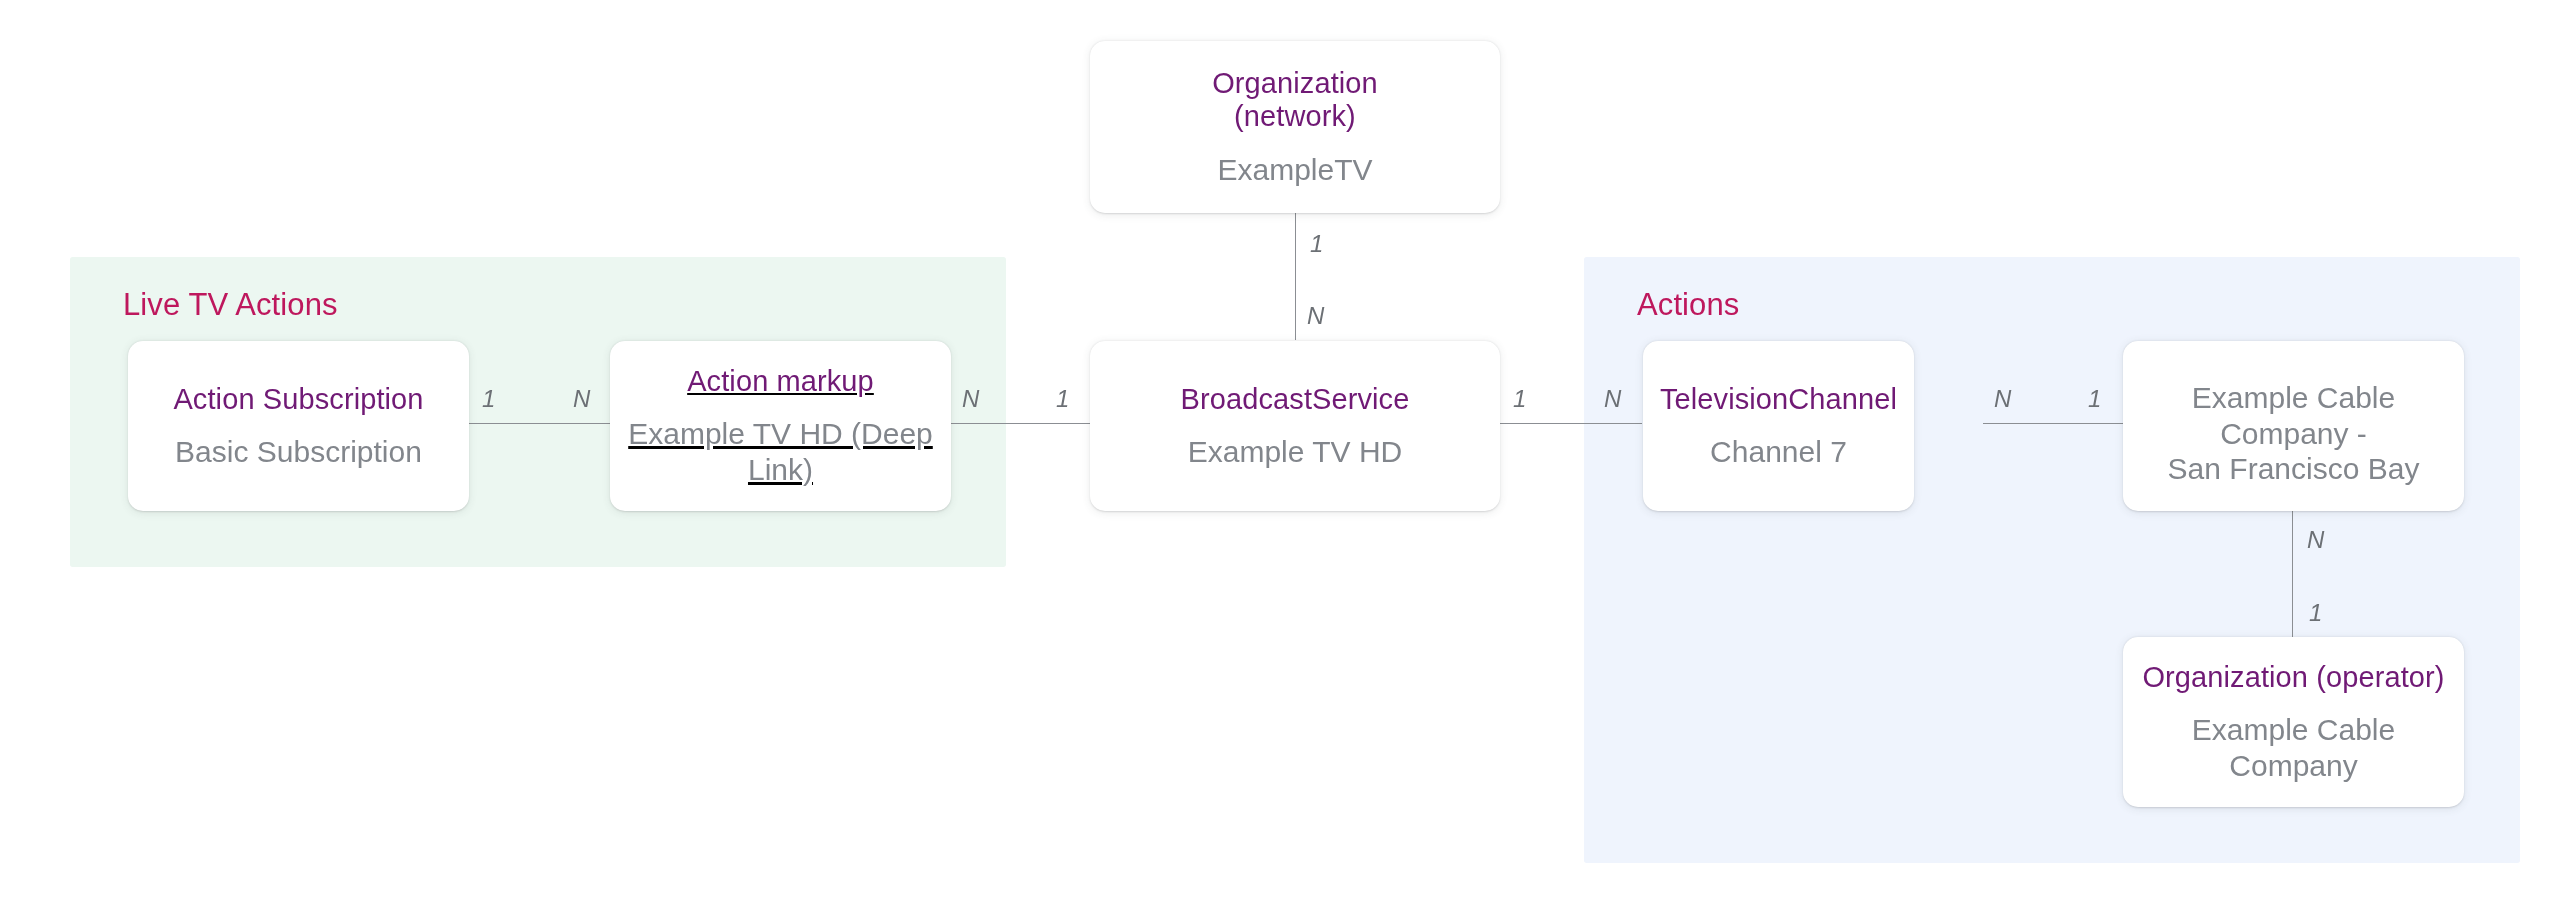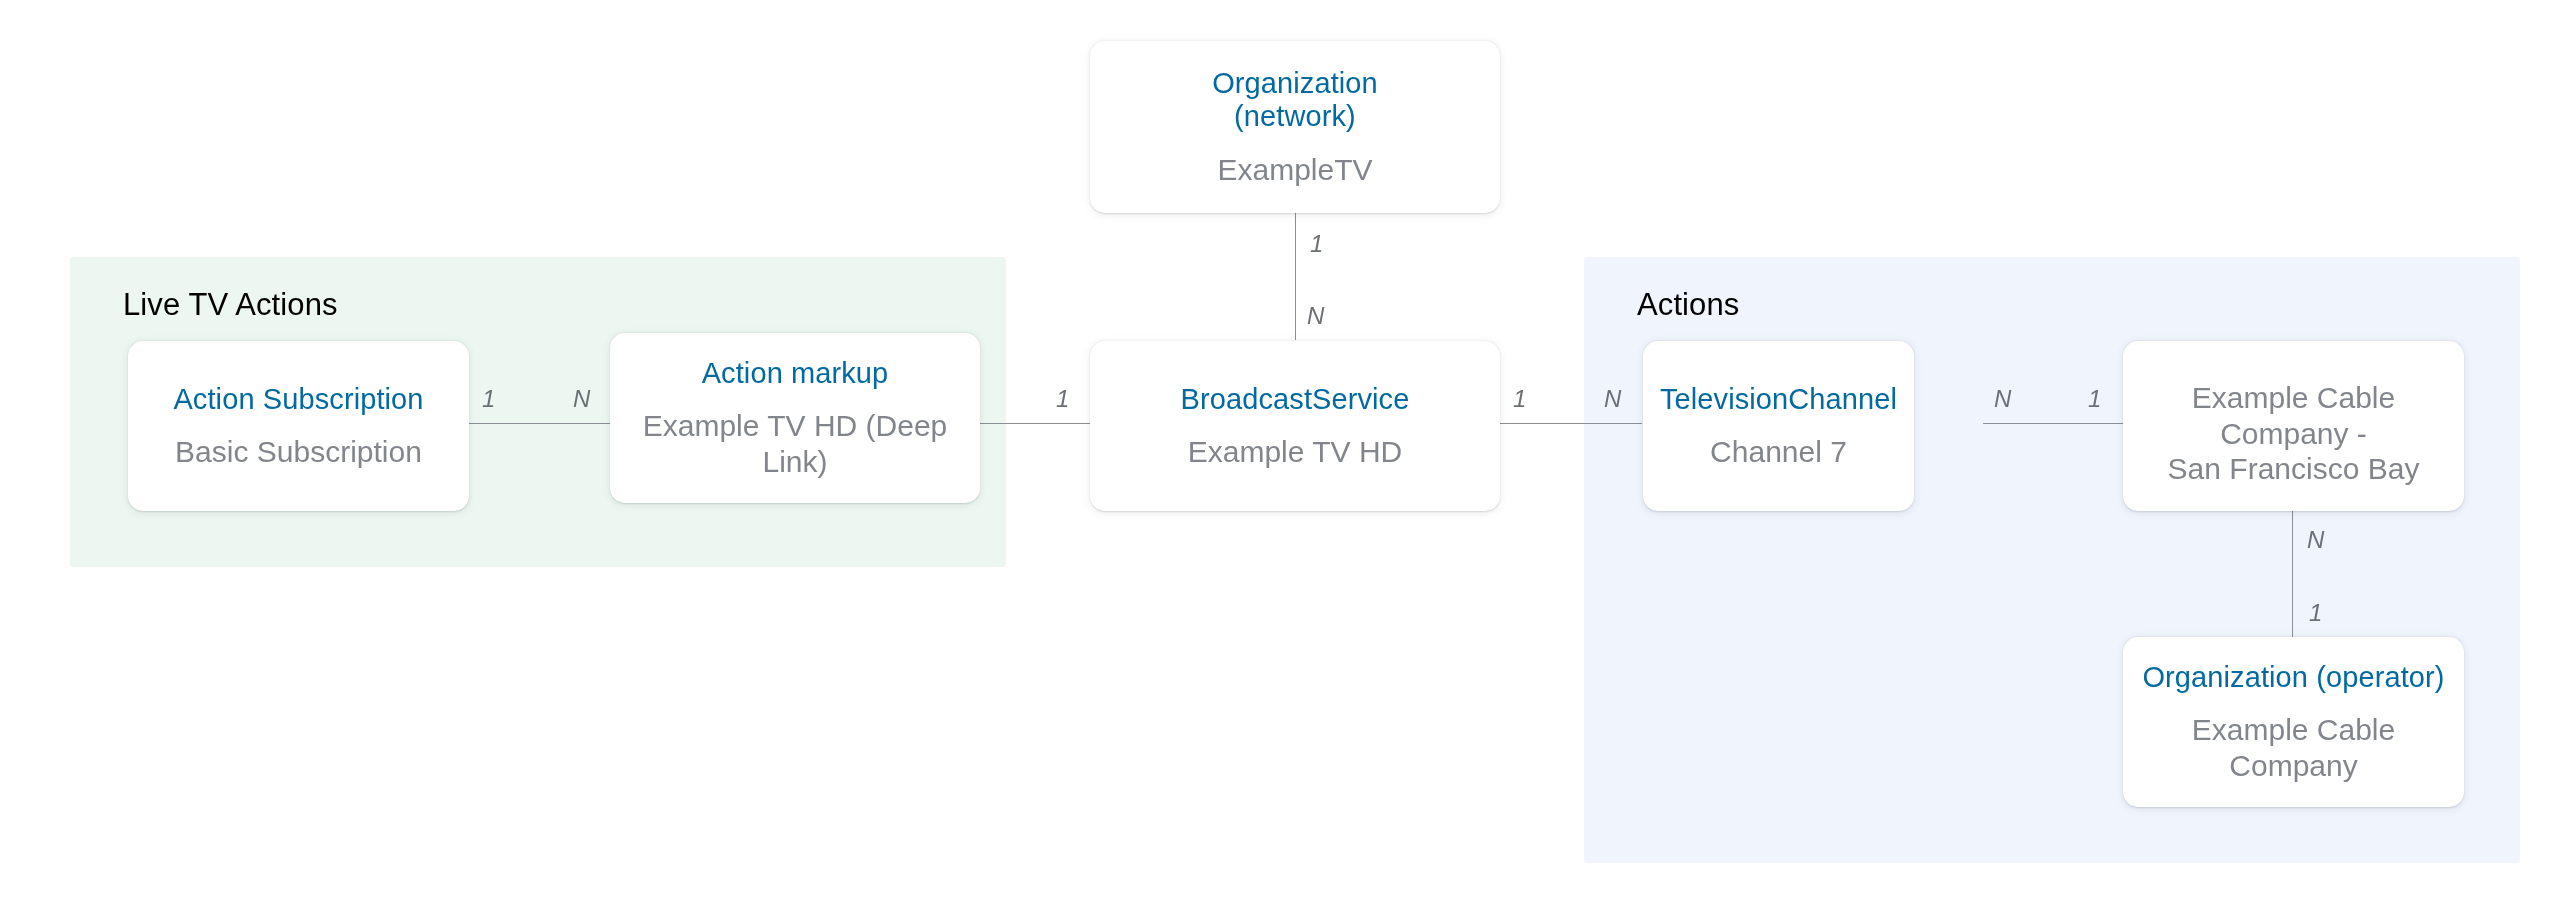--- a/index.html
+++ b/index.html
@@ -24,21 +24,21 @@
   .group-panel {
     position: absolute;
     border-radius: 2.7px;
   }
   .group-panel .group-title {
     position: absolute;
     left: 53px;
     top: 32px;
     font-size: 31px;
     line-height: 1;
-    color: #000000;
+    color: #be185d;
     font-weight: 400;
     letter-spacing: 0.1px;
     white-space: nowrap;
   }
   #panel-live-tv {
     left: 70px;
     top: 257px;
     width: 936px;
     height: 310px;
     background: #ecf7f1;
@@ -82,40 +82,40 @@
     display: flex;
     flex-direction: column;
     align-items: center;
     justify-content: center;
     box-sizing: border-box;
     padding: 8.8px 14px;
   }
   .node .node-title {
     font-size: 29px;
     line-height: 1.16;
-    color: #0369a1;
+    color: #701a75;
     text-align: center;
     font-weight: 400;
     letter-spacing: 0.1px;
     white-space: pre-line;
   }
   .node .node-sub {
     margin-top: 17.7px;
     font-size: 30px;
     line-height: 1.18;
     color: #82868c;
     text-align: center;
     font-weight: 400;
     white-space: pre-line;
   }
   .node.compact .node-sub { margin-top: 15px; }
 
   #node-org-network   { left: 1090px; top: 41px;  width: 410px; height: 172px; }
   #node-media-sub     { left: 128px;  top: 341px; width: 341px; height: 170px; }
-  #node-action-markup { left: 610px;  top: 333px; width: 370px; height: 170px; }
+  #node-action-markup { left: 610px;  top: 341px; width: 341px; height: 170px; text-decoration: underline; }
   #node-broadcast     { left: 1090px; top: 341px; width: 410px; height: 170px; }
   #node-tv-channel    { left: 1643px; top: 341px; width: 271px; height: 170px; }
   #node-cable-sat     { left: 2123px; top: 341px; width: 341px; height: 170px; }
   #node-org-operator  { left: 2123px; top: 637px; width: 341px; height: 170px; }
 </style>
 </head>
 <body>
 
 <div id="canvas">
 

